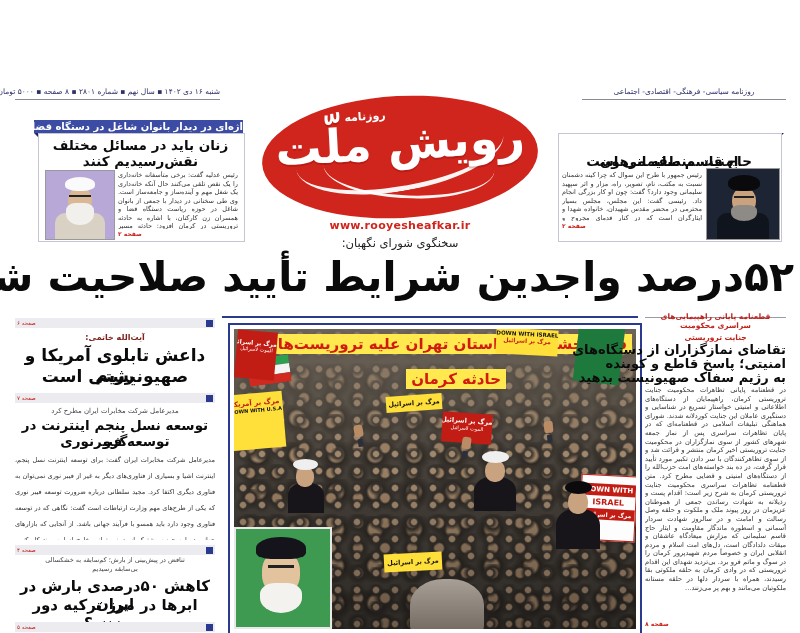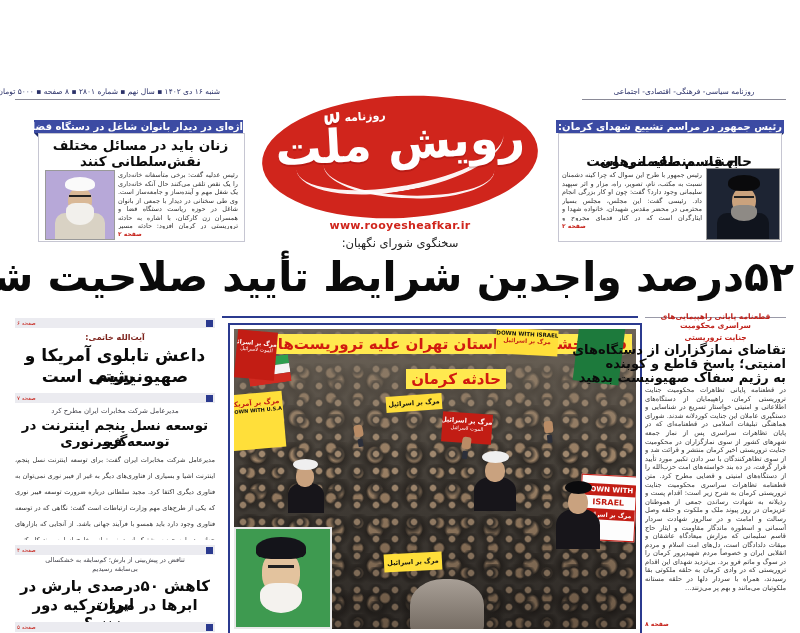--- a/index.html
+++ b/index.html
@@ -101,32 +101,31 @@
     <div class="swoosh" style="left:22%;top:34%;width:62%;height:48%;transform:rotate(5deg);border-bottom-width:3px;"></div>
   </div>
   <div class="abs" id="logo-tagline">روزنامه</div>
   <div class="abs" id="logo-text">رویش ملّت</div>
   <div class="abs" id="website">www.rooyesheafkar.ir</div>
 
   <div class="abs section-bar" style="left:34px;top:120px;width:209px;">اژه‌ای در دیدار بانوان شاغل در دستگاه قضا:</div>
   <div class="abs fold fold-l" style="left:34px;top:133px;"></div>
   <div class="abs news-box" style="left:38px;top:133px;width:205px;height:107px;"></div>
   <div class="abs box-headline" style="left:40px;top:137px;width:201px;">زنان باید در مسائل مختلف</div>
-  <div class="abs box-headline" style="left:40px;top:153px;width:201px;">نقش‌سلطانی کنند</div>
+  <div class="abs box-headline" style="left:40px;top:153px;width:201px;">نقش‌رسیدیم کنند</div>
   <div class="abs portrait" style="left:45px;top:170px;width:68px;height:68px;background:#b7a8d8;">
     <div class="p-body" style="left:9px;top:42px;width:50px;height:26px;background:#d9d2c4;"></div>
     <div class="p-face" style="left:22px;top:16px;width:24px;height:28px;background:#d9b896;"></div>
     <div class="p-beard" style="left:20px;top:32px;width:28px;height:22px;background:#f2f0ec;"></div>
     <div class="p-turban" style="left:19px;top:6px;width:30px;height:14px;background:#fafafa;"></div>
     <div class="p-glasses" style="left:23px;top:24px;width:22px;"></div>
   </div>
   <div class="abs box-body" style="left:118px;top:171px;width:120px;height:58px;">رئیس عدلیه گفت: برخی متأسفانه خانه‌داری را یک نقص تلقی می‌کنند حال آنکه خانه‌داری یک شغل مهم و آینده‌ساز و جامعه‌ساز است. وی طی سخنانی در دیدار با جمعی از بانوان شاغل در حوزه ریاست دستگاه قضا و همسران زن کارکنان، با اشاره به حادثه تروریستی در کرمان افزود: حادثه مسیر گلزار شهدای کرمان به دست اشقیا و جنایتکاران رقم خورد.</div>
   <div class="abs page-tag" style="left:118px;top:230px;">صفحه ۲</div>
 
-  <div class="abs section-bar" style="left:556px;top:120px;width:228px;">رئیس جمهور در مراسم تشییع شهدای کرمان:</div>
   <div class="abs fold fold-r" style="left:778px;top:133px;"></div>
   <div class="abs news-box" style="left:558px;top:133px;width:222px;height:107px;"></div>
   <div class="abs box-headline" style="left:560px;top:137px;width:218px;margin-top:16px;">امنیت منطقه مرهون</div>
   <div class="abs box-headline" style="left:560px;top:153px;width:218px;">حاج قاسم سلیمانی است</div>
   <div class="abs portrait" style="left:706px;top:168px;width:72px;height:70px;background:#1d2433;">
     <div class="p-body" style="left:10px;top:44px;width:52px;height:26px;background:#10141d;"></div>
     <div class="p-face" style="left:25px;top:18px;width:24px;height:28px;background:#caa27d;"></div>
     <div class="p-beard" style="left:24px;top:36px;width:26px;height:16px;background:#8e8a85;"></div>
     <div class="p-turban" style="left:21px;top:6px;width:32px;height:16px;background:#0a0a0c;"></div>
     <div class="p-glasses" style="left:27px;top:27px;width:20px;"></div>

